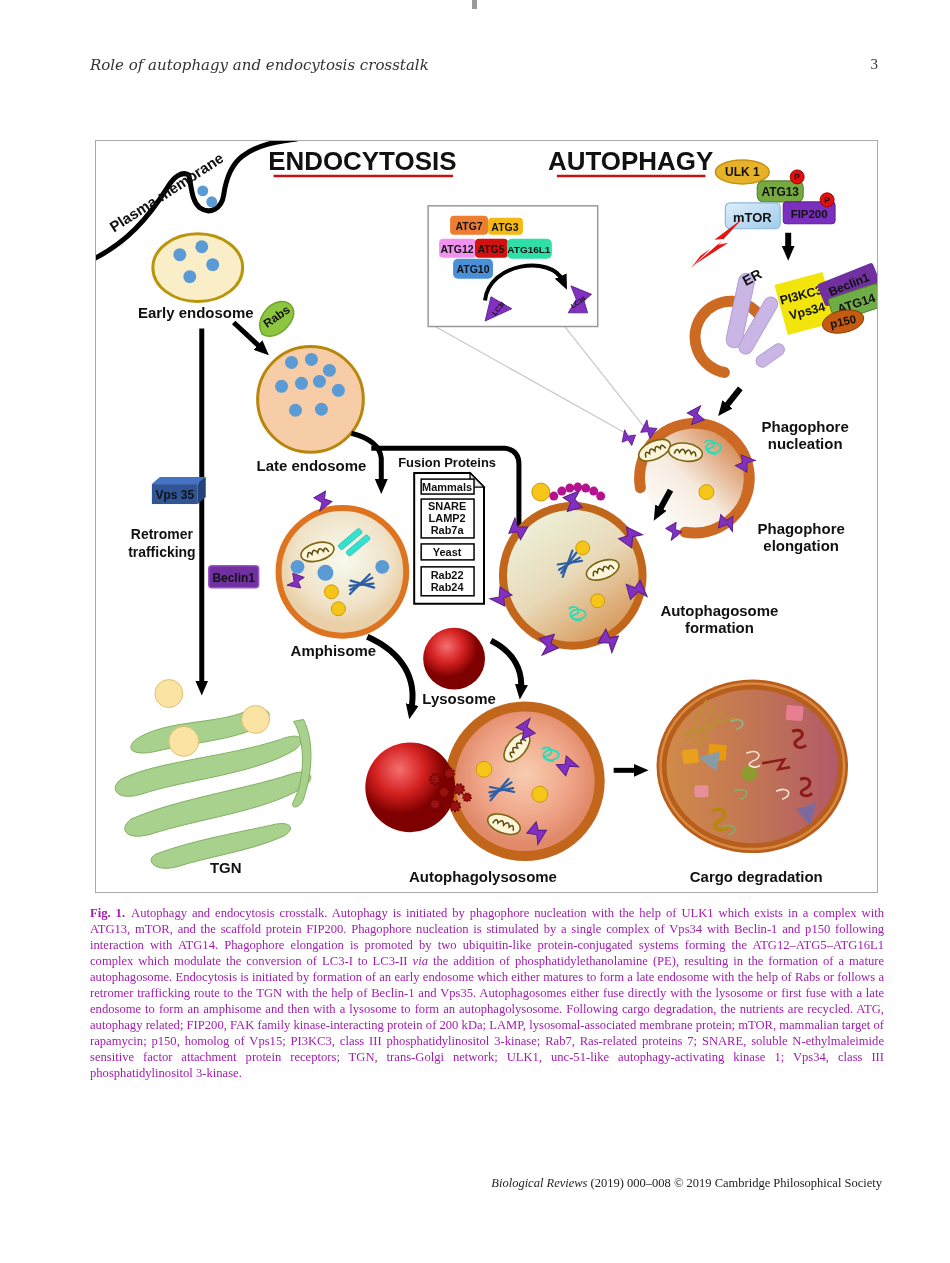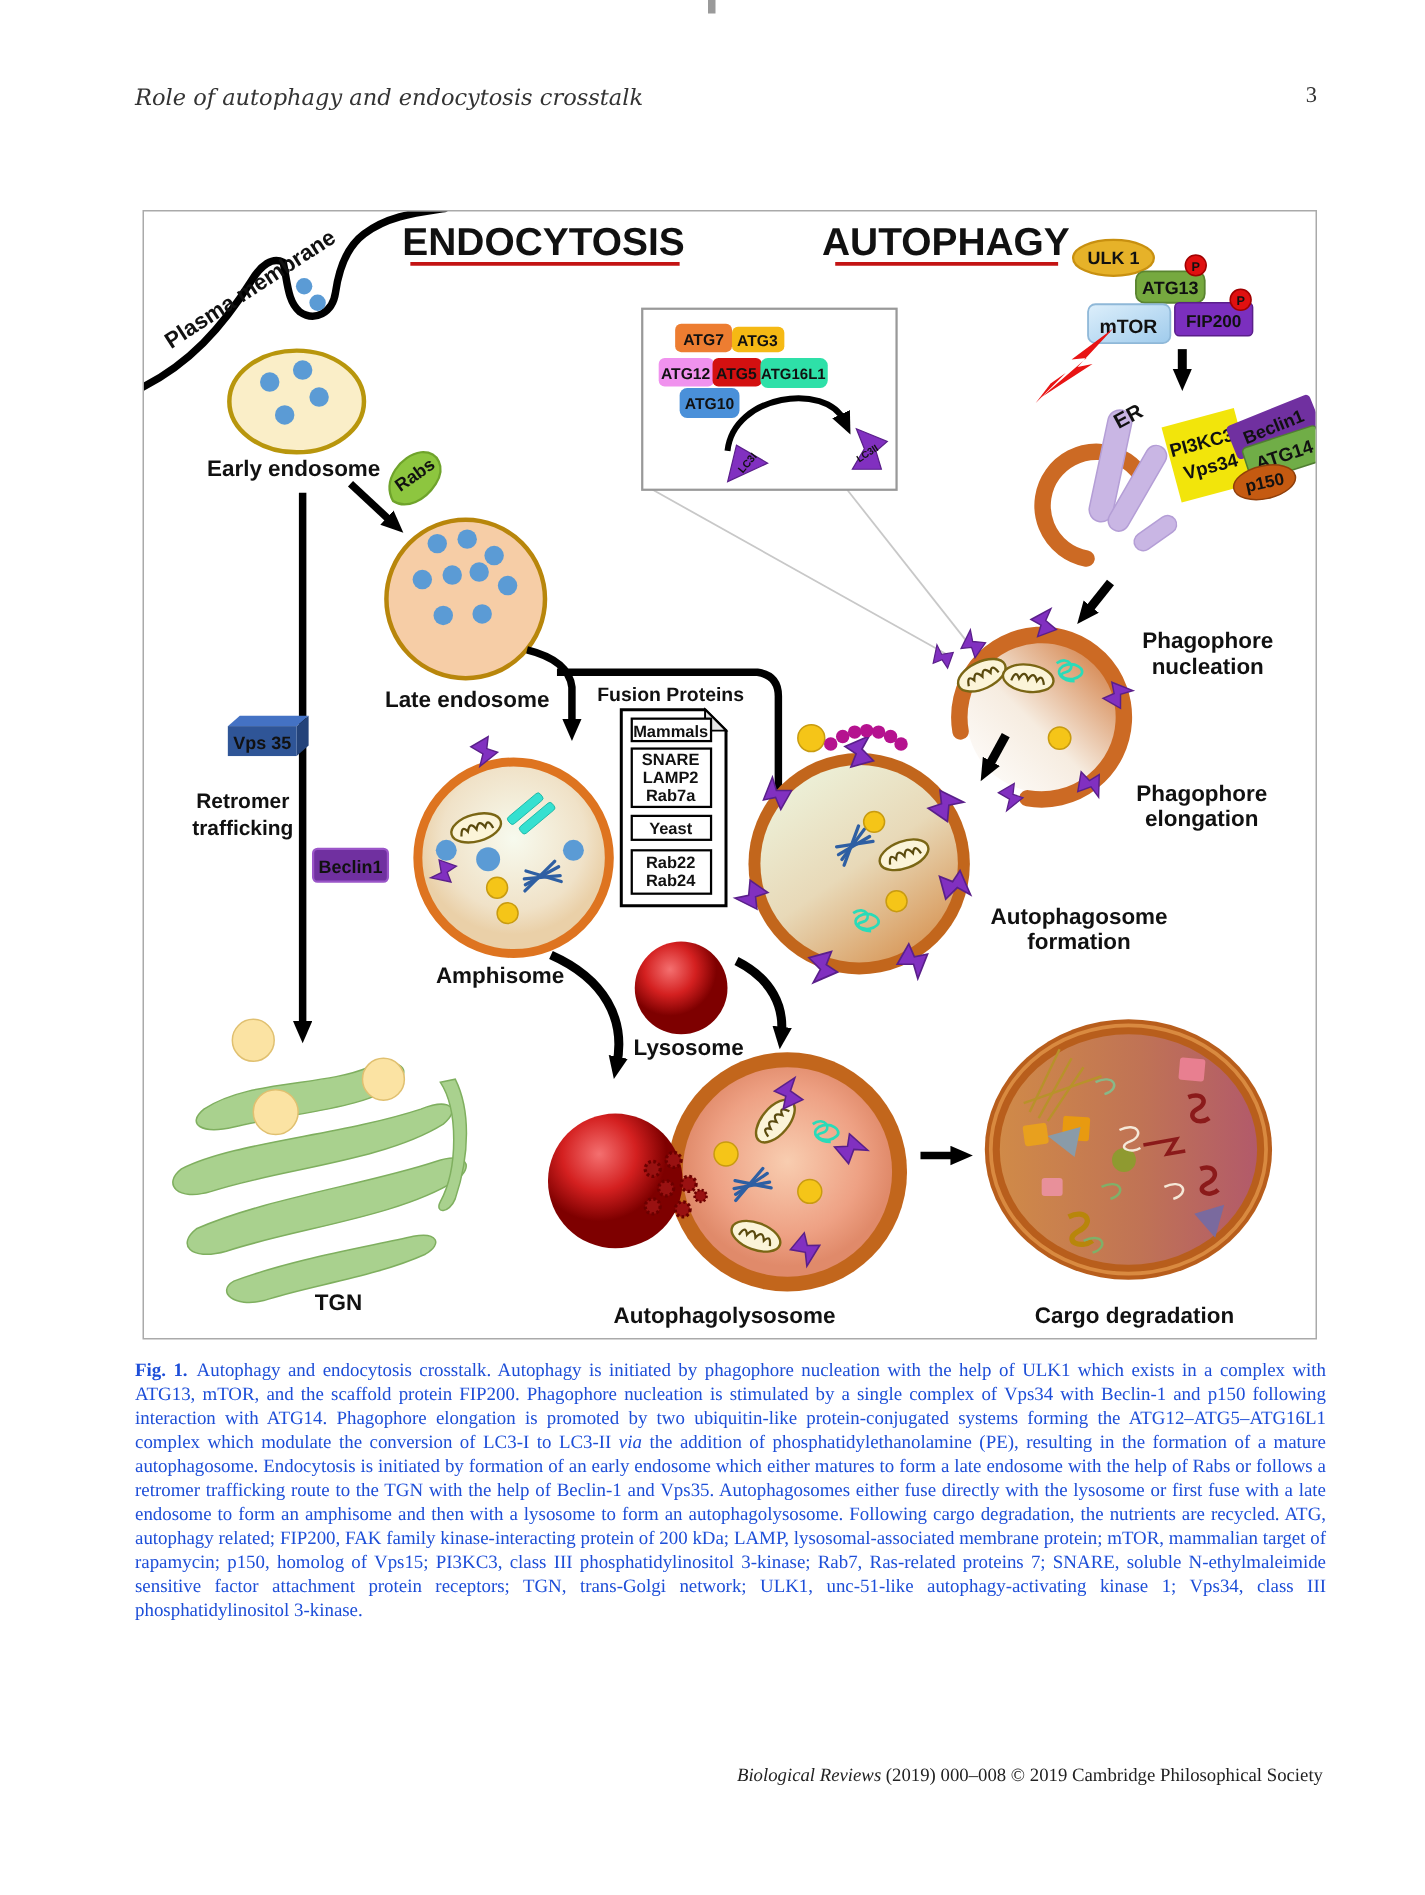--- a/index.html
+++ b/index.html
@@ -7,21 +7,21 @@
         font-family:"Liberation Serif",serif;color:#111;}
   .cropmark{position:absolute;left:472px;top:0;width:5px;height:9px;background:#9a9a9a;}
   .running-head{position:absolute;left:90px;top:56px;font-style:italic;
         font-family:"DejaVu Serif",serif;font-size:15px;color:#333;}
   .page-num{position:absolute;right:72px;top:56px;font-size:15px;color:#333;}
   .figbox{position:absolute;left:95px;top:140px;width:783px;height:753px;
         border:1.5px solid #aaa;background:#fff;box-sizing:border-box;}
   .figbox svg{display:block;width:100%;height:100%;}
   svg text{font-family:"Liberation Sans","DejaVu Sans",sans-serif;font-weight:bold;fill:#111;}
   .caption{position:absolute;left:90px;top:906px;width:794px;font-size:12.6px;
-        line-height:1.27;text-align:justify;color:#1d4ed8;}
+        line-height:1.27;text-align:justify;color:#a21caf;}
   .caption b{padding-right:6px;}
   .caption i{font-style:italic;}
   .footer{position:absolute;right:68px;top:1176px;font-size:12.5px;color:#222;}
   .footer i{font-style:italic;}
 </style>
 </head>
 <body>
 
 <div id="page">
   <div class="cropmark"></div>

